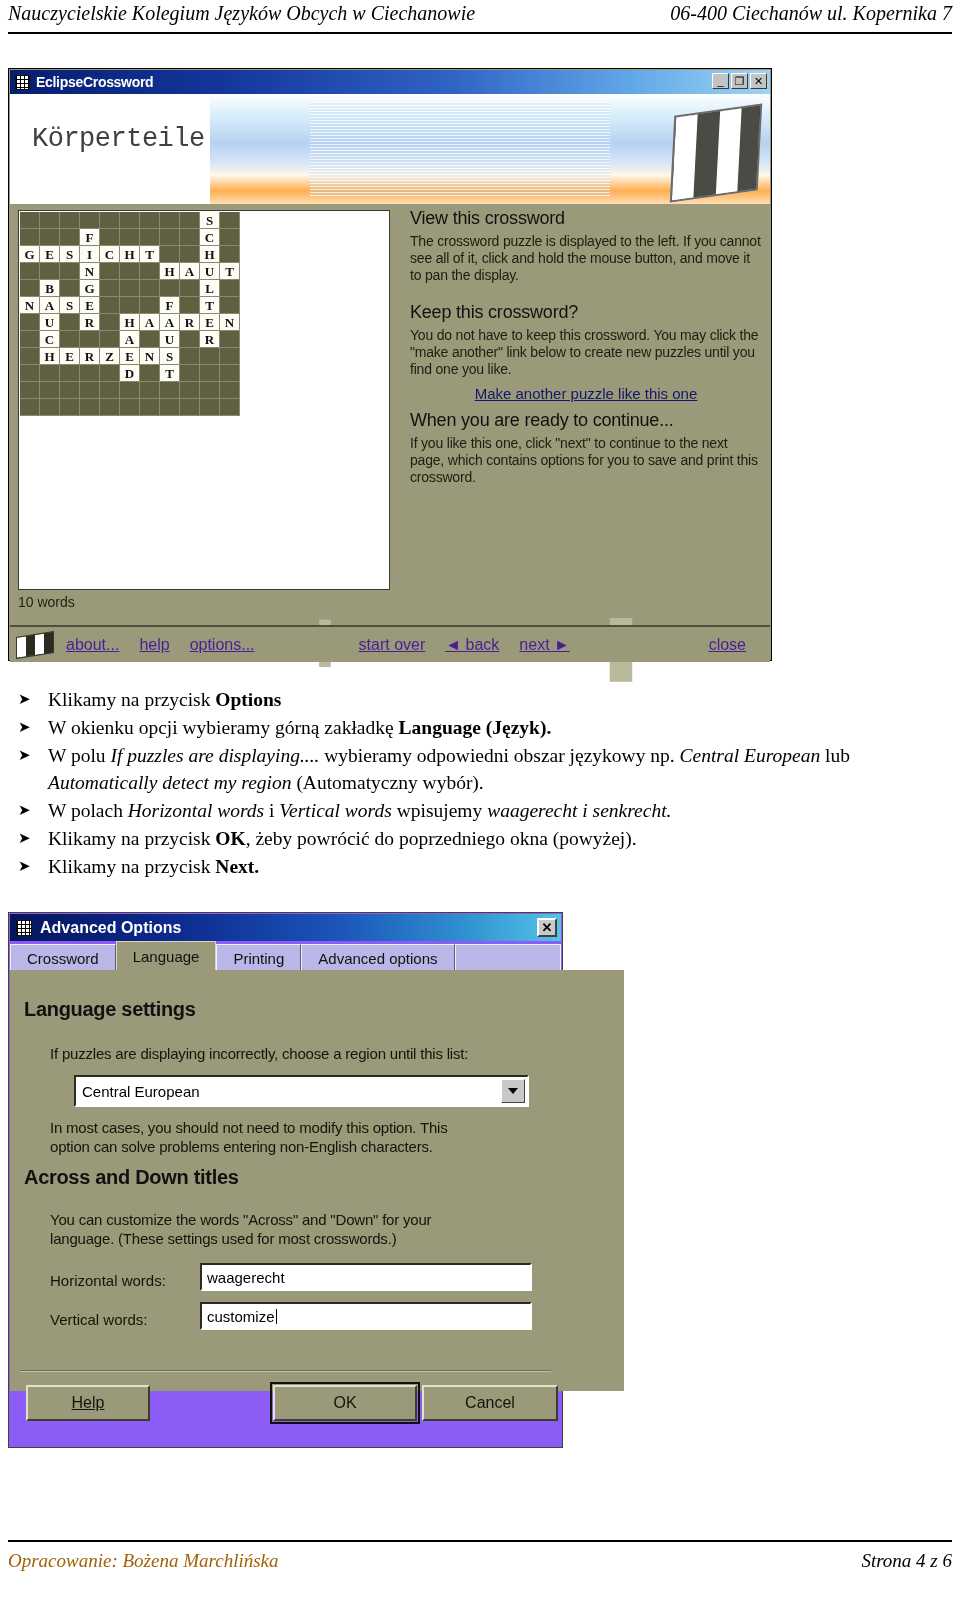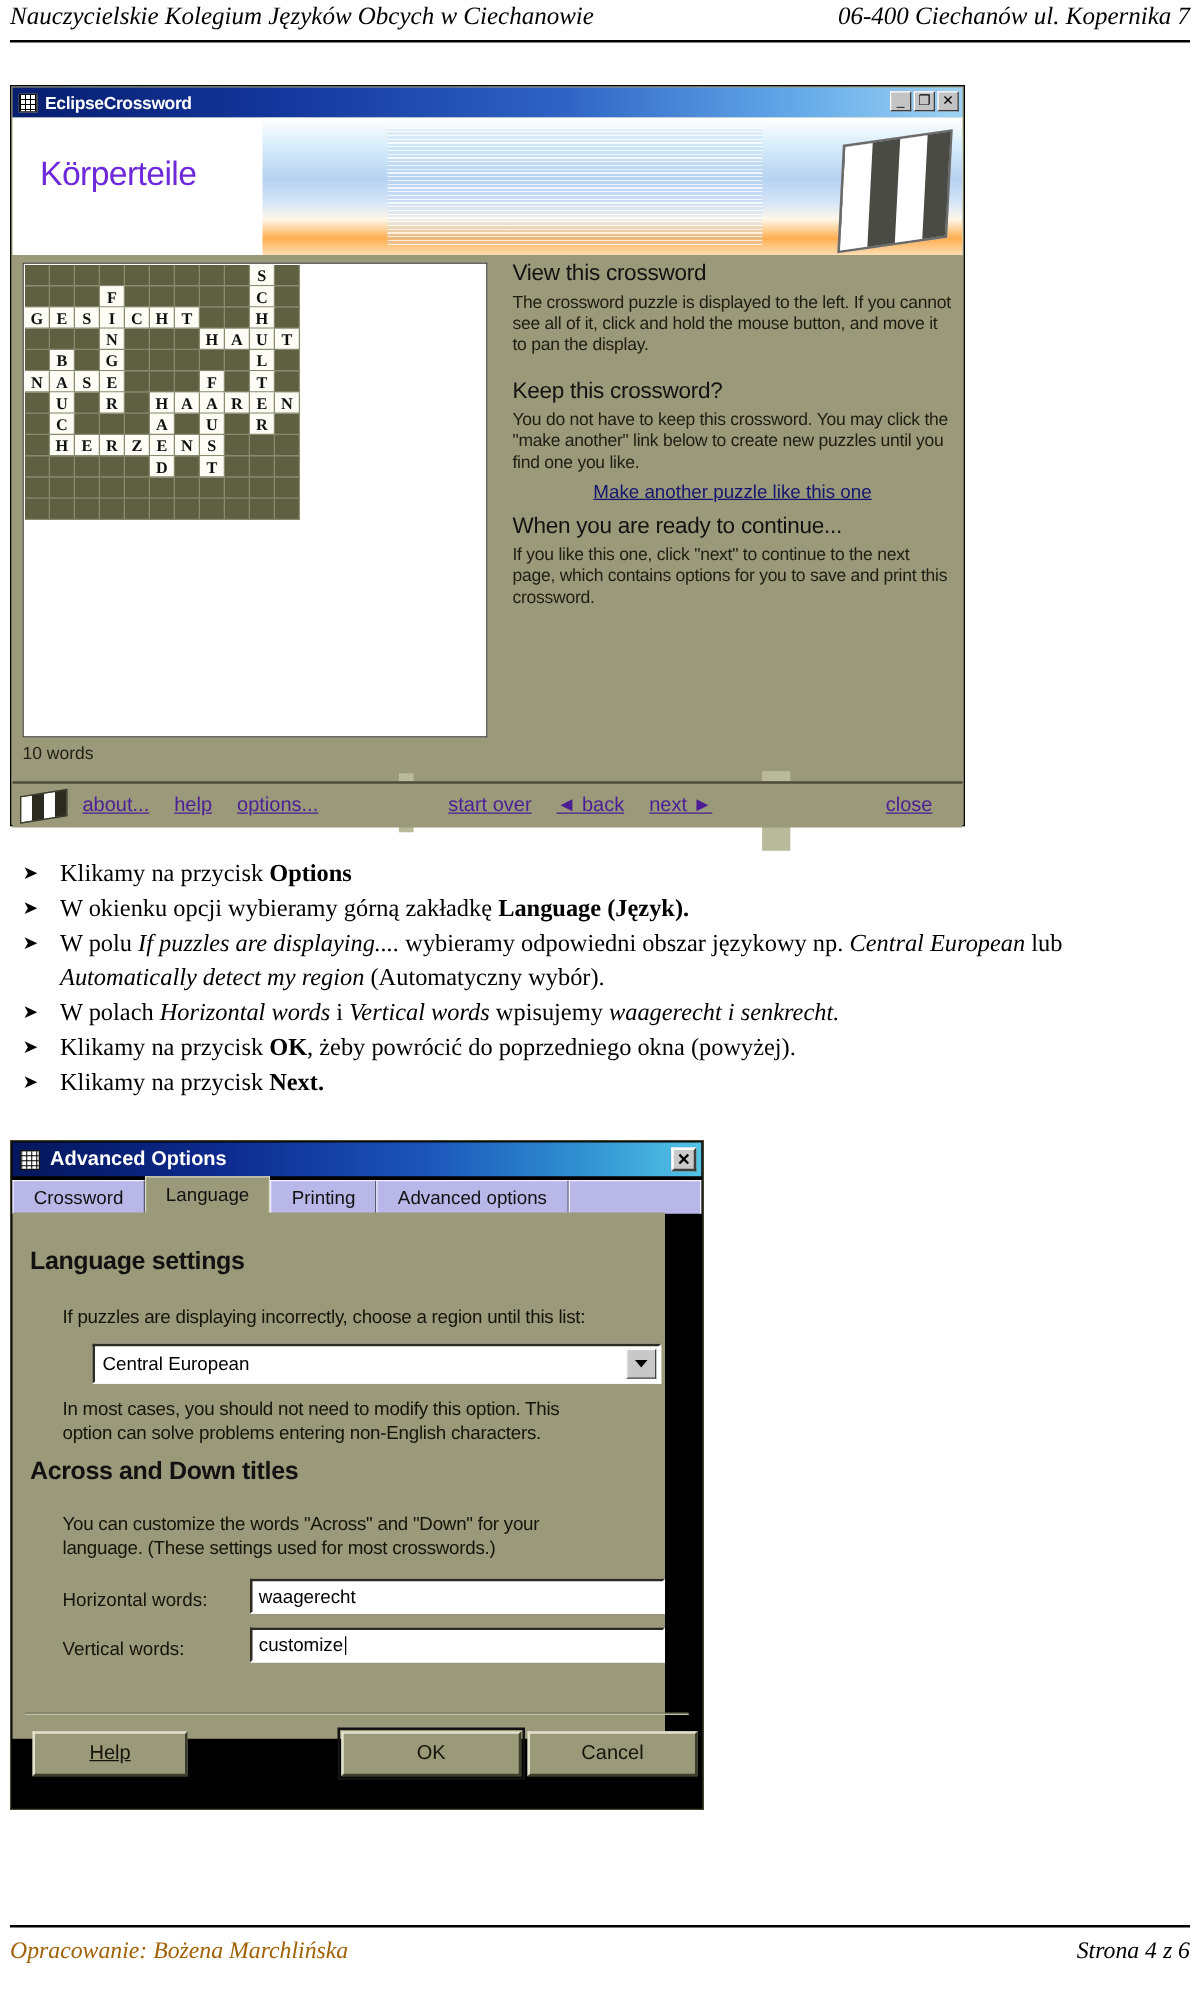--- a/index.html
+++ b/index.html
@@ -89,22 +89,22 @@
   .ec-banner .cube-in{
     position:absolute;inset:0;
     background-image:
       repeating-linear-gradient(90deg,#ffffff 0 22px,#4b4b45 22px 44px),
       repeating-linear-gradient(0deg,rgba(0,0,0,.0) 0 21.5px,rgba(0,0,0,.35) 21.5px 43px);
     background-size:44px 43px,44px 43px;
     mix-blend-mode:normal;
   }
   .ec-banner .crosstitle{
     position:absolute;left:22px;top:30px;
-    font-family:Liberation Sans, sans-serif;
-    font-size:27px;color:#6d28d9;letter-spacing:-.5px;
+    font-family:Liberation Mono, monospace;
+    font-size:27px;color:#404040;letter-spacing:-.5px;
   }
   .ec-body{
     position:absolute;left:1px;top:135px;width:760px;height:420px;
     background:#9a9a7a;
   }
   
   .ec-pane{
     position:absolute;left:8px;top:6px;width:372px;height:380px;
     background:#ffffff;border:1px solid #3a3a2f;box-sizing:border-box;
     overflow:hidden;
@@ -192,21 +192,21 @@
   .instr li:before{
     content:"\27A4";position:absolute;left:8px;top:0;font-size:15px;color:#000;
   }
   .instr ul{margin:0;padding:0;}
   .b{font-weight:bold;}
   .i{font-style:italic;}
 
   
   .ao{
     position:absolute;left:8px;top:912px;width:555px;height:536px;
-    background:#000000;border:1px solid #44442f;box-sizing:border-box;
+    background:#8b5cf6;border:1px solid #44442f;box-sizing:border-box;
   }
   .ao-title{
     position:absolute;left:1px;top:1px;width:551px;height:27px;
     background:linear-gradient(90deg,#04165c 0%,#0d2a8e 30%,#1c55ba 60%,#2f8fd0 82%,#54c4e6 100%);
     display:flex;align-items:center;
   }
   .ao-ticon{
     width:16px;height:16px;margin-left:6px;margin-right:8px;background:#fff;
     background-image:
       linear-gradient(90deg,#000 1px,transparent 1px),
@@ -229,21 +229,21 @@
   .ao-tab{
     height:27px;padding:0 16px;background:#b9b6e8;
     border:1px solid #f0f0ff;border-bottom:none;
     border-right-color:#5a5a70;box-sizing:border-box;
     font-family:"Liberation Sans",sans-serif;font-size:15px;color:#111;
     display:flex;align-items:center;white-space:nowrap;
   }
   .ao-tab.active{background:#9a9a7a;height:30px;border-color:#d8d8c0;}
   .ao-tab-end{flex:1;background:#b9b6e8;height:27px;border:1px solid #f0f0ff;border-bottom:none;box-sizing:border-box;}
   .ao-content{
-    position:absolute;left:1px;top:57px;width:522px;height:421px;
+    position:absolute;left:1px;top:57px;width:614px;height:421px;
     background:#9a9a7a;font-family:"Liberation Sans",sans-serif;color:#14140a;
   }
   .ao-sec{
     position:absolute;font-size:20px;font-weight:bold;color:#111;letter-spacing:-.3px;
   }
   .ao-txt{position:absolute;font-size:15px;line-height:19px;letter-spacing:-.2px;}
   .ao-combo{
     position:absolute;background:#ffffff;
     border:2px solid #2b2b22;border-right-color:#ffffff;border-bottom-color:#ffffff;
     box-sizing:border-box;display:flex;align-items:center;

